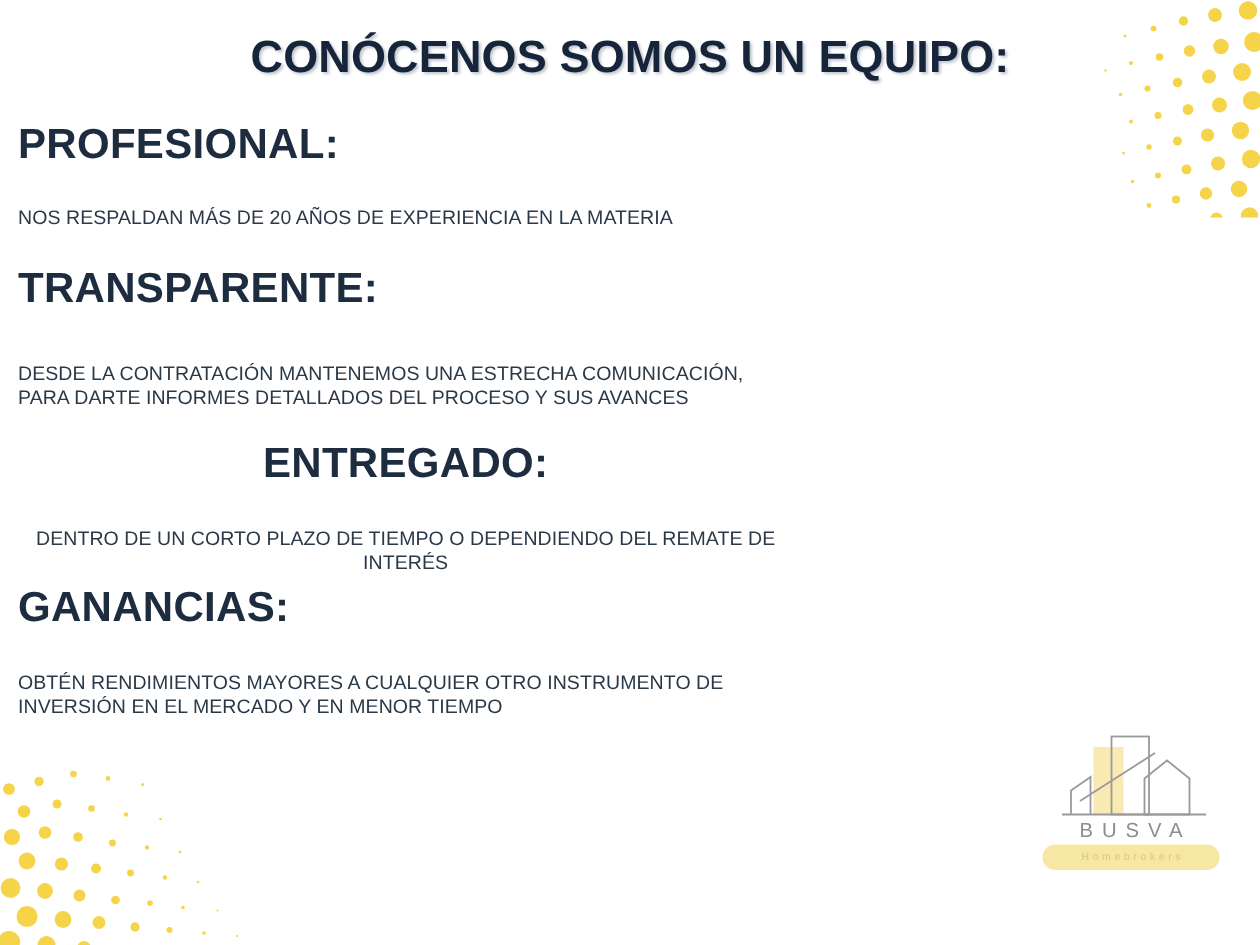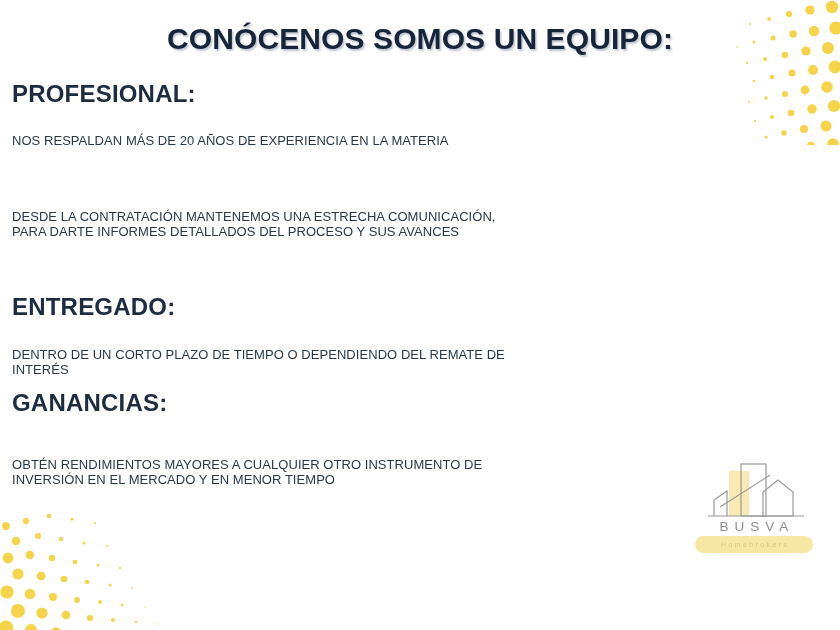--- a/index.html
+++ b/index.html
@@ -60,21 +60,21 @@
   .content {
     position: absolute;
     top: 80px;
     left: 12px;
     width: 812px;
   }
 
   .section { margin: 0; }
 
   .section-heading {
-    font-size: 24px;
+    font-size: 28px;
     font-weight: bold;
     color: #1d2c3f;
     letter-spacing: 0.2px;
     line-height: 1.15;
     margin: 0;
     white-space: nowrap;
   }
 
   .section-body {
     font-size: 13px;
@@ -86,31 +86,31 @@
     white-space: pre-line;
   }
 
   
   .sec-profesional   { position: absolute; top: 0px;   left: 0; }
   .sec-profesional .section-body { margin-top: 25px; }
 
   .sec-transparente  { position: absolute; top: 96px;  left: 0; }
   .sec-transparente .section-body { margin-top: 33px; }
 
-  .sec-entregado     { position: absolute; top: 213px; left: 0; }
+  .sec-entregado     { position: absolute; top: 213px; left: 12px; text-align: center; }
   .sec-entregado .section-body { margin-top: 26px; }
 
   .sec-ganancias     { position: absolute; top: 309px; left: 0; }
-  .sec-ganancias .section-body { margin-top: 40px; }
+  .sec-ganancias .section-body { margin-top: 26px; }
 
   
   .logo {
     position: absolute;
     left: 690px;
-    top: 461px;
+    top: 488px;
     width: 128px;
     height: 100px;
   }
   .logo-mark {
     position: absolute;
     left: 10px;
     top: 0;
     width: 115px;
     height: 62px;
   }
@@ -264,20 +264,21 @@
   <div class="title">CONÓCENOS SOMOS UN EQUIPO:</div>
 
   <div class="content">
 
     <div class="section sec-profesional">
       <div class="section-heading">PROFESIONAL:</div>
       <div class="section-body">NOS RESPALDAN MÁS DE 20 AÑOS DE EXPERIENCIA EN LA MATERIA</div>
     </div>
 
     <div class="section sec-transparente">
+      <div class="section-heading">TRANSPARENTE:</div>
       <div class="section-body">DESDE LA CONTRATACIÓN MANTENEMOS UNA ESTRECHA COMUNICACIÓN,
 PARA DARTE INFORMES DETALLADOS DEL PROCESO Y SUS AVANCES</div>
     </div>
 
     <div class="section sec-entregado">
       <div class="section-heading">ENTREGADO:</div>
       <div class="section-body">DENTRO DE UN CORTO PLAZO DE TIEMPO O DEPENDIENDO DEL REMATE DE
 INTERÉS</div>
     </div>
 

